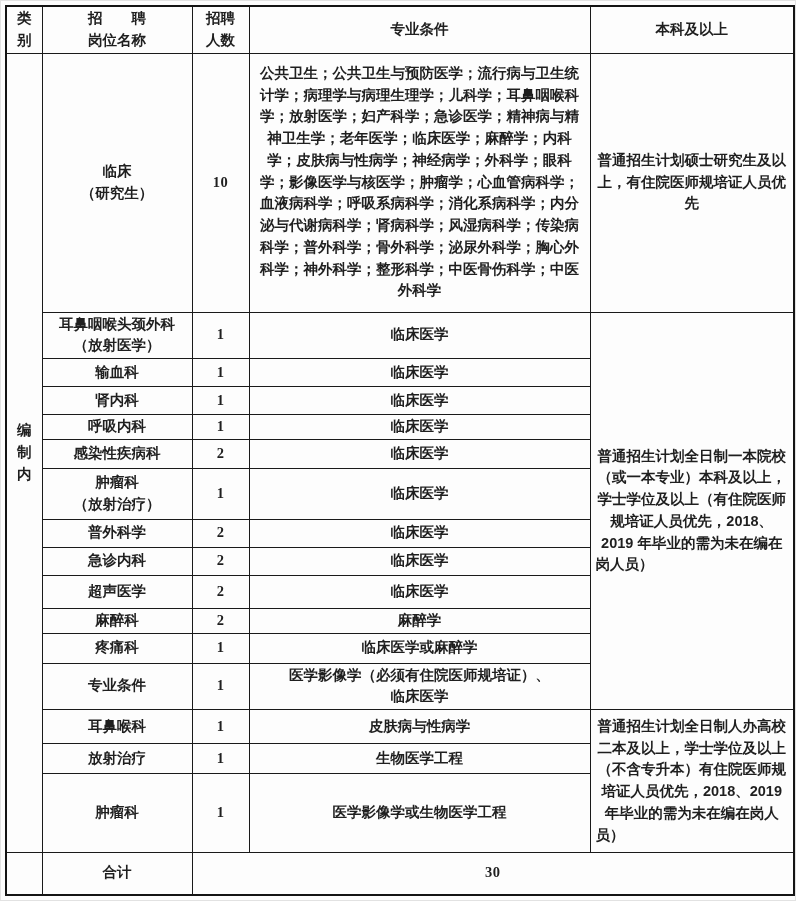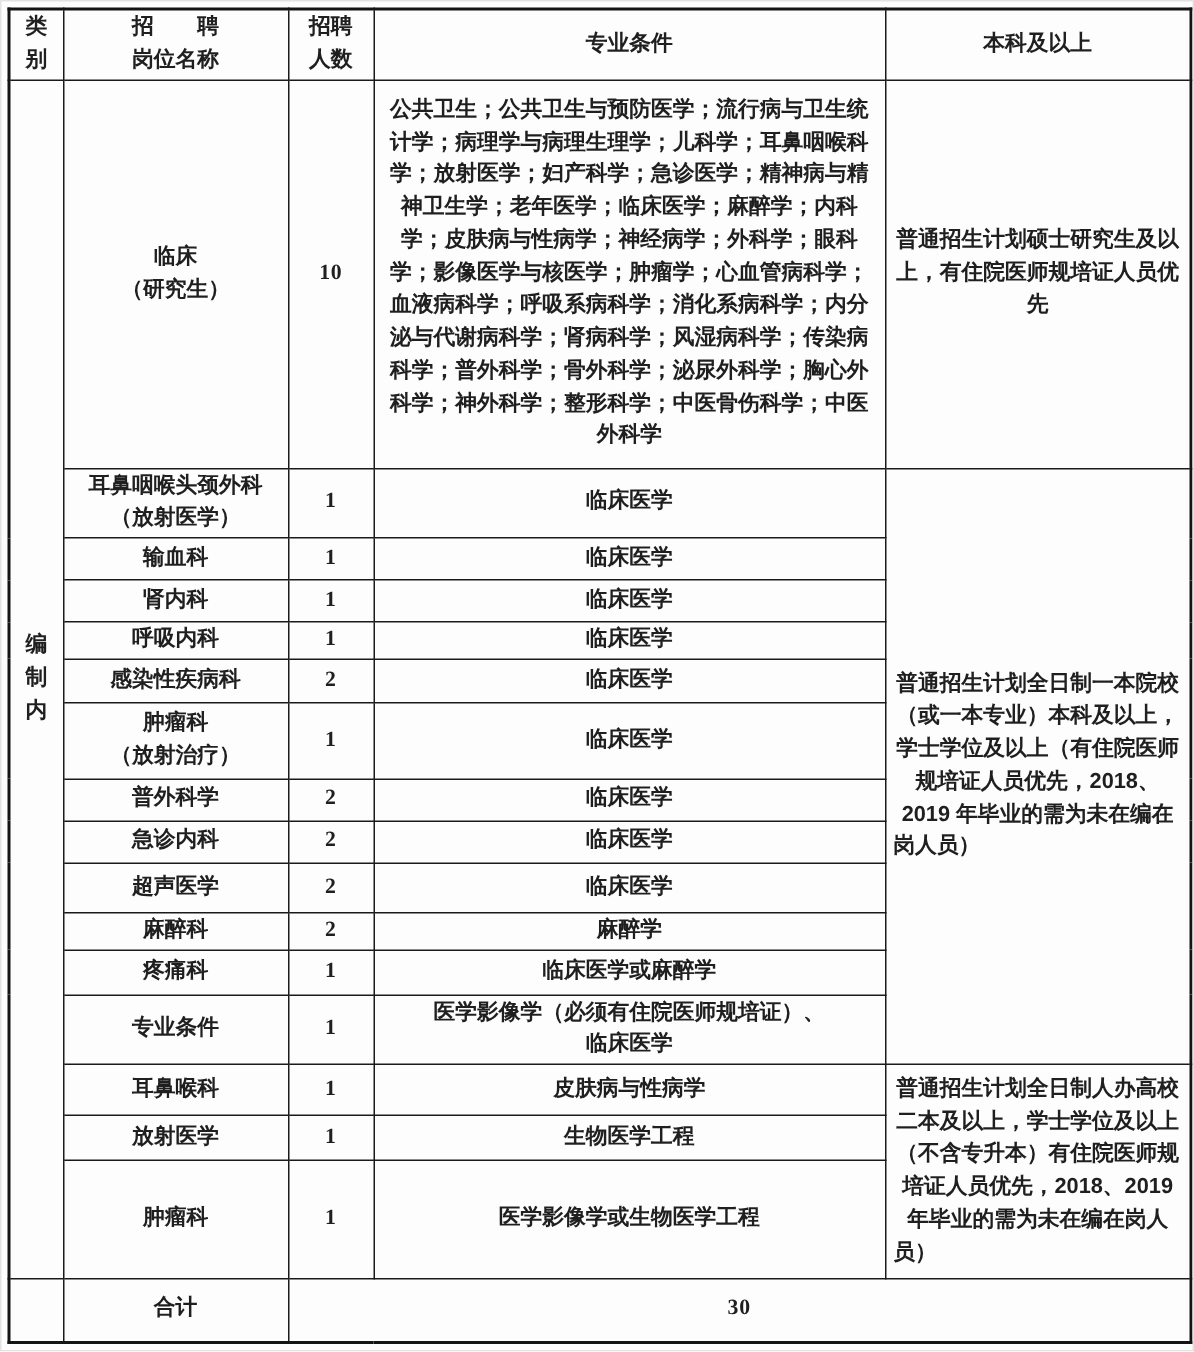--- a/index.html
+++ b/index.html
@@ -167,21 +167,21 @@
         <td>医学影像学（必须有住院医师规培证）、
 临床医学</td>
       </tr>
       <tr style="height:34px">
         <td>耳鼻喉科</td>
         <td class="num">1</td>
         <td>皮肤病与性病学</td>
         <td class="edu last-left" rowspan="3">普通招生计划全日制人办高校二本及以上，学士学位及以上（不含专升本）有住院医师规培证人员优先，2018、2019 年毕业的需为未在编在岗人员）</td>
       </tr>
       <tr style="height:30px">
-        <td>放射医学</td>
+        <td>放射治疗</td>
         <td class="num">1</td>
         <td>生物医学工程</td>
       </tr>
       <tr style="height:79px">
         <td>肿瘤科</td>
         <td class="num">1</td>
         <td>医学影像学或生物医学工程</td>
       </tr>
       <tr style="height:42px">
         <td></td>

